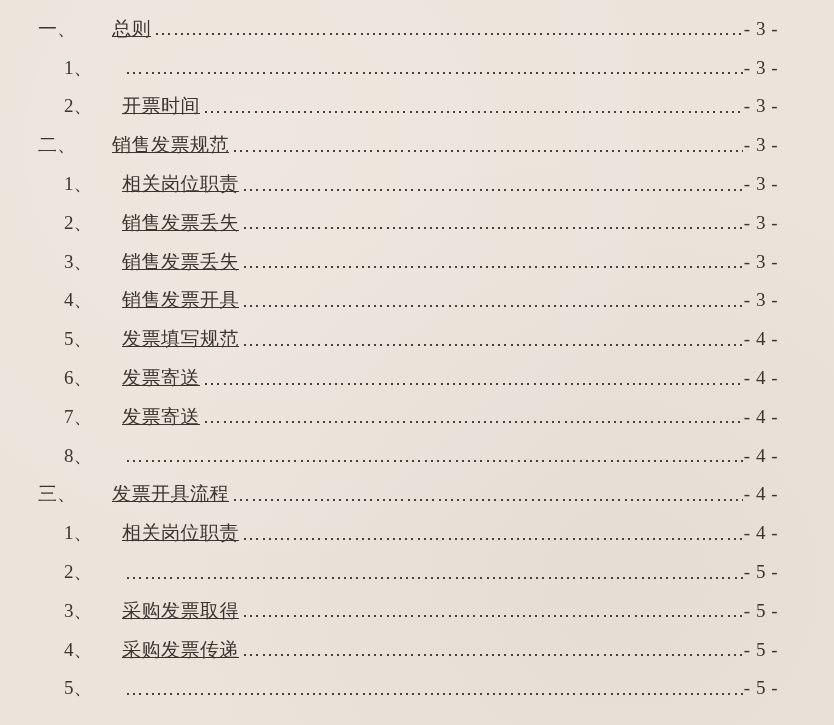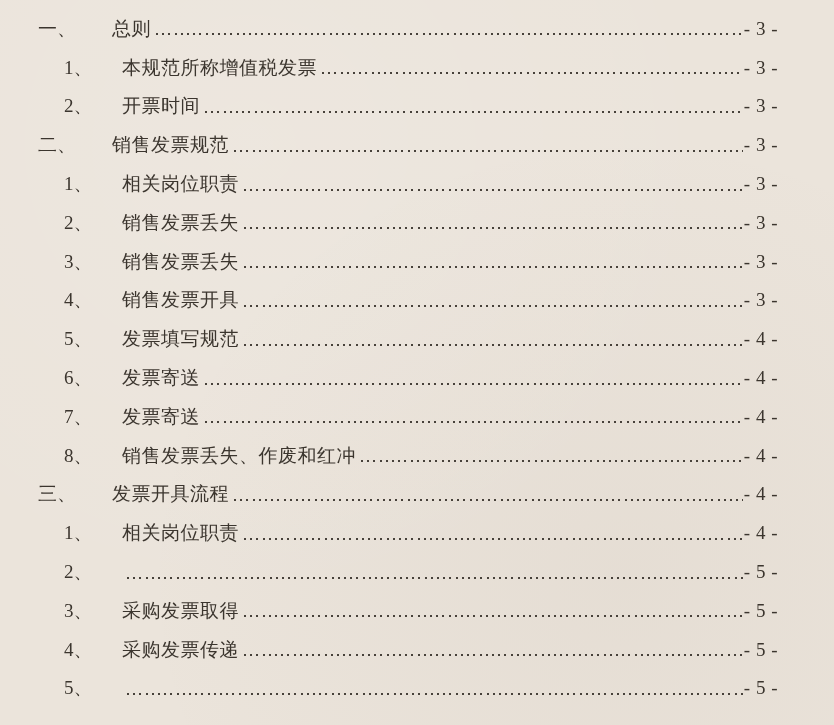--- a/index.html
+++ b/index.html
@@ -40,20 +40,21 @@
     width: 112px;
   }
   .toc-entry.level-2 .num {
     padding-left: 64px;
     width: 122px;
   }
   .toc-entry .title {
     flex: 0 0 auto;
     white-space: nowrap;
     letter-spacing: 0.5px;
+    text-decoration: underline;
   }
   .toc-entry .leader {
     flex: 1 1 auto;
     height: 2px;
     margin: 0 1px 0 5px;
     transform: translateY(6px);
     background-image: repeating-linear-gradient(
       to right,
       #47413a 0, #47413a 2px,
       transparent 2px, transparent 6.2px
@@ -72,21 +73,20 @@
 
     <div class="toc-entry level-1">
       <span class="num">一、</span>
       <span class="title">总则</span>
       <span class="leader"></span>
       <span class="page-num">- 3 -</span>
     </div>
 
     <div class="toc-entry level-2">
       <span class="num">1、</span>
-      <span class="title">本规范所称增值税发票</span>
       <span class="leader"></span>
       <span class="page-num">- 3 -</span>
     </div>
 
     <div class="toc-entry level-2">
       <span class="num">2、</span>
       <span class="title">开票时间</span>
       <span class="leader"></span>
       <span class="page-num">- 3 -</span>
     </div>
@@ -142,21 +142,20 @@
 
     <div class="toc-entry level-2">
       <span class="num">7、</span>
       <span class="title">发票寄送</span>
       <span class="leader"></span>
       <span class="page-num">- 4 -</span>
     </div>
 
     <div class="toc-entry level-2">
       <span class="num">8、</span>
-      <span class="title">销售发票丢失、作废和红冲</span>
       <span class="leader"></span>
       <span class="page-num">- 4 -</span>
     </div>
 
     <div class="toc-entry level-1">
       <span class="num">三、</span>
       <span class="title">发票开具流程</span>
       <span class="leader"></span>
       <span class="page-num">- 4 -</span>
     </div>

